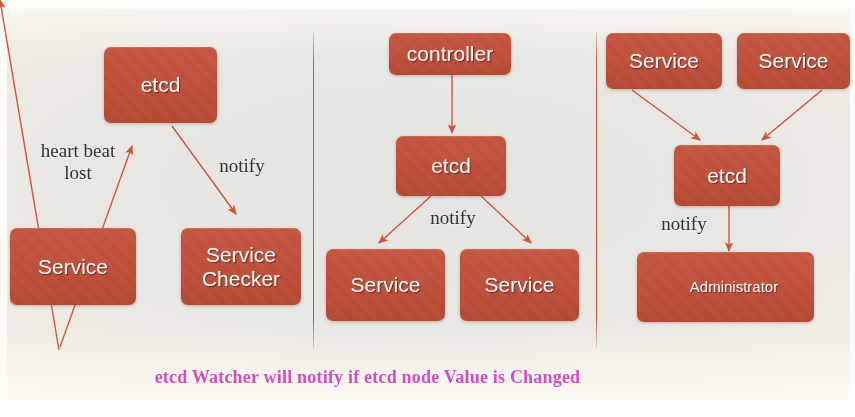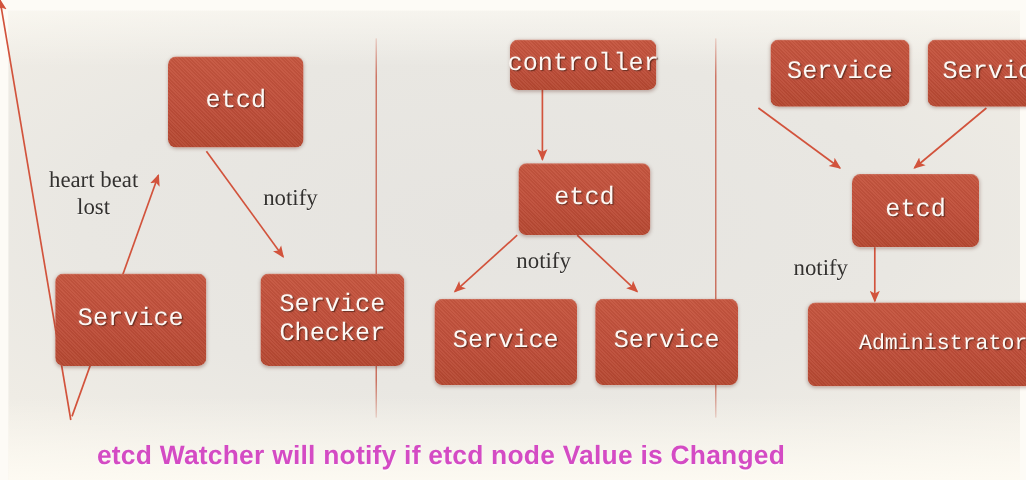--- a/index.html
+++ b/index.html
@@ -47,26 +47,25 @@
     border-radius: 7px;
     background:
       repeating-linear-gradient(45deg, rgba(255,255,255,0.045) 0 1px, rgba(0,0,0,0.035) 1px 2px),
       linear-gradient(180deg, #c6563f 0%, #bf4e3a 55%, #b54831 100%);
     box-shadow: 0 1px 3px rgba(90,35,25,0.30), inset 0 1px 0 rgba(255,255,255,0.12);
     display: flex;
     align-items: center;
     justify-content: center;
     text-align: center;
     color: #fdf8f4;
-    font-family: Liberation Mono, monospace;
+    font-family: Liberation Sans, sans-serif;
     text-shadow: 1px 1px 1px rgba(70,25,15,0.75), 0 0 2px rgba(255,255,255,0.25);
     line-height: 1.12;
     box-sizing: border-box;
     z-index: 3;
-    margin-left: 36px;
   }
 
   
   .label {
     position: absolute;
     color: #33312f;
     font-family: "Liberation Serif", "DejaVu Serif", serif;
     text-align: center;
     line-height: 1.18;
     white-space: pre;
@@ -92,22 +91,22 @@
   }
 
   
   #caption {
     position: absolute;
     left: 0;
     top: 367px;
     width: 735px;
     text-align: center;
     color: #d44bc4;
-    font-family: Liberation Sans, sans-serif;
-    font-size: 22px;
+    font-family: Liberation Serif, serif;
+    font-size: 18px;
     font-weight: 700;
     letter-spacing: 0.2px;
     z-index: 5;
     text-shadow: 0 1px 1px rgba(255,255,255,0.55);
   }
 </style>
 </head>
 <body>
 
 <div id="canvas">
@@ -165,21 +164,21 @@
 
 
   <div class="label" style="left:409px; top:207px; width:88px; font-size:19px;">notify</div>
 
   <div class="node" style="left:606px; top:33px; width:116px; height:56px; font-size:21px;">Service</div>
 
   <div class="node" style="left:737px; top:33px; width:113px; height:56px; font-size:21px;">Service</div>
 
   <div class="node" style="left:674px; top:145px; width:106px; height:61px; font-size:21px;">etcd</div>
 
-  <div class="node" style="left:637px; top:252px; width:209px; height:70px; font-size:18px;padding-left:17px;">Administrator</div>
+  <div class="node" style="left:637px; top:252px; width:177px; height:70px; font-size:15px;padding-left:17px;">Administrator</div>
 
 
   <div class="label" style="left:645px; top:213px; width:78px; font-size:19px;">notify</div>
 
   <div id="caption">etcd Watcher will notify if etcd node Value is Changed</div>
 
   <div id="bottomstrip"></div>
 
 </div>
 

